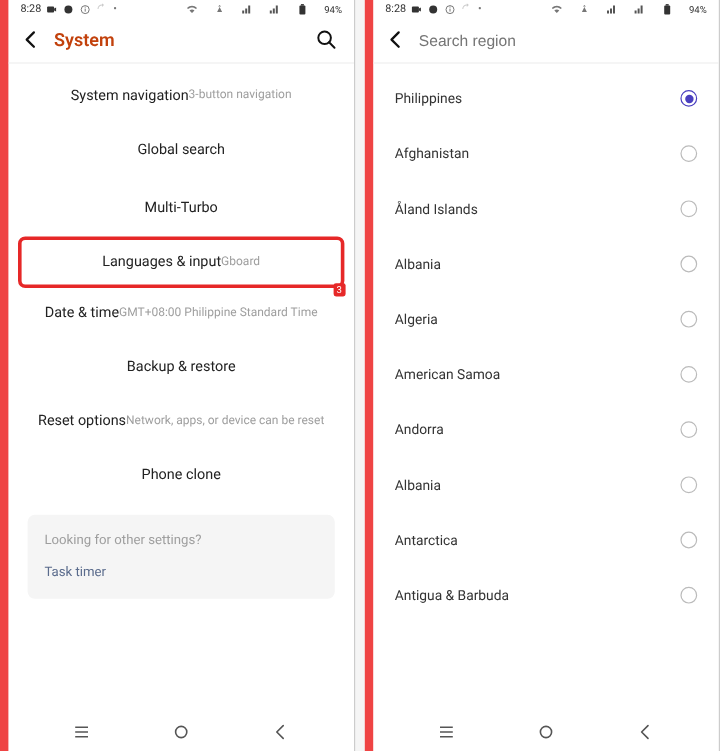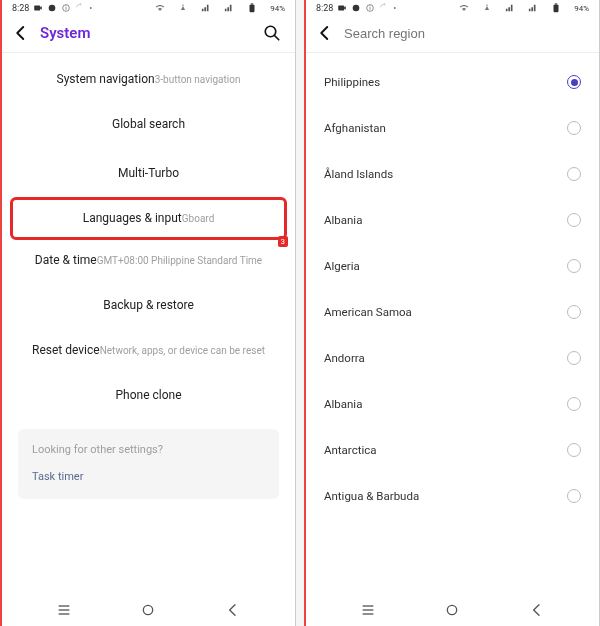--- a/index.html
+++ b/index.html
@@ -10,21 +10,21 @@
     width: 600px;
     height: 626px;
     gap: 8px;
     padding: 0;
   }
   .phone {
     background: #fff;
     flex: 1;
     display: flex;
     flex-direction: column;
-    border-left: 2px solid #ef4444;
+    border-left: 7px solid #ef4444;
     border-right: 1px solid #ccc;
     position: relative;
     overflow: hidden;
   }
   .status-bar {
     display: flex;
     justify-content: space-between;
     align-items: center;
     padding: 2px 10px 4px 10px;
     font-size: 9px;
@@ -37,21 +37,21 @@
   .topbar {
     display: flex;
     align-items: center;
     padding: 6px 14px 10px 10px;
     gap: 10px;
   }
   .back-ico { width: 18px; height: 18px; flex-shrink: 0; }
   .topbar .title {
     font-size: 15px;
     font-weight: 600;
-    color: #6d28d9;
+    color: #c2410c;
     flex: 1;
   }
   .topbar .placeholder {
     font-size: 13px;
     color: #9e9e9e;
     flex: 1;
   }
   .search-ico { width: 18px; height: 18px; }
   .divider { height: 1px; background: #eee; }
   .content { flex: 1; overflow-y: auto; padding: 6px 0 0 0; }
@@ -191,21 +191,21 @@
       <span class="highlight-tag">3</span>
     </div>
     <div class="row">
       <span class="label">Date &amp; time</span>
       <span class="sub">GMT+08:00 Philippine Standard Time</span>
     </div>
     <div class="row tall">
       <span class="label">Backup &amp; restore</span>
     </div>
     <div class="row">
-      <span class="label">Reset device</span>
+      <span class="label">Reset options</span>
       <span class="sub">Network, apps, or device can be reset</span>
     </div>
     <div class="row tall">
       <span class="label">Phone clone</span>
     </div>
     <div class="suggest">
       <div class="q">Looking for other settings?</div>
       <div class="link">Task timer</div>
     </div>
   </div>

